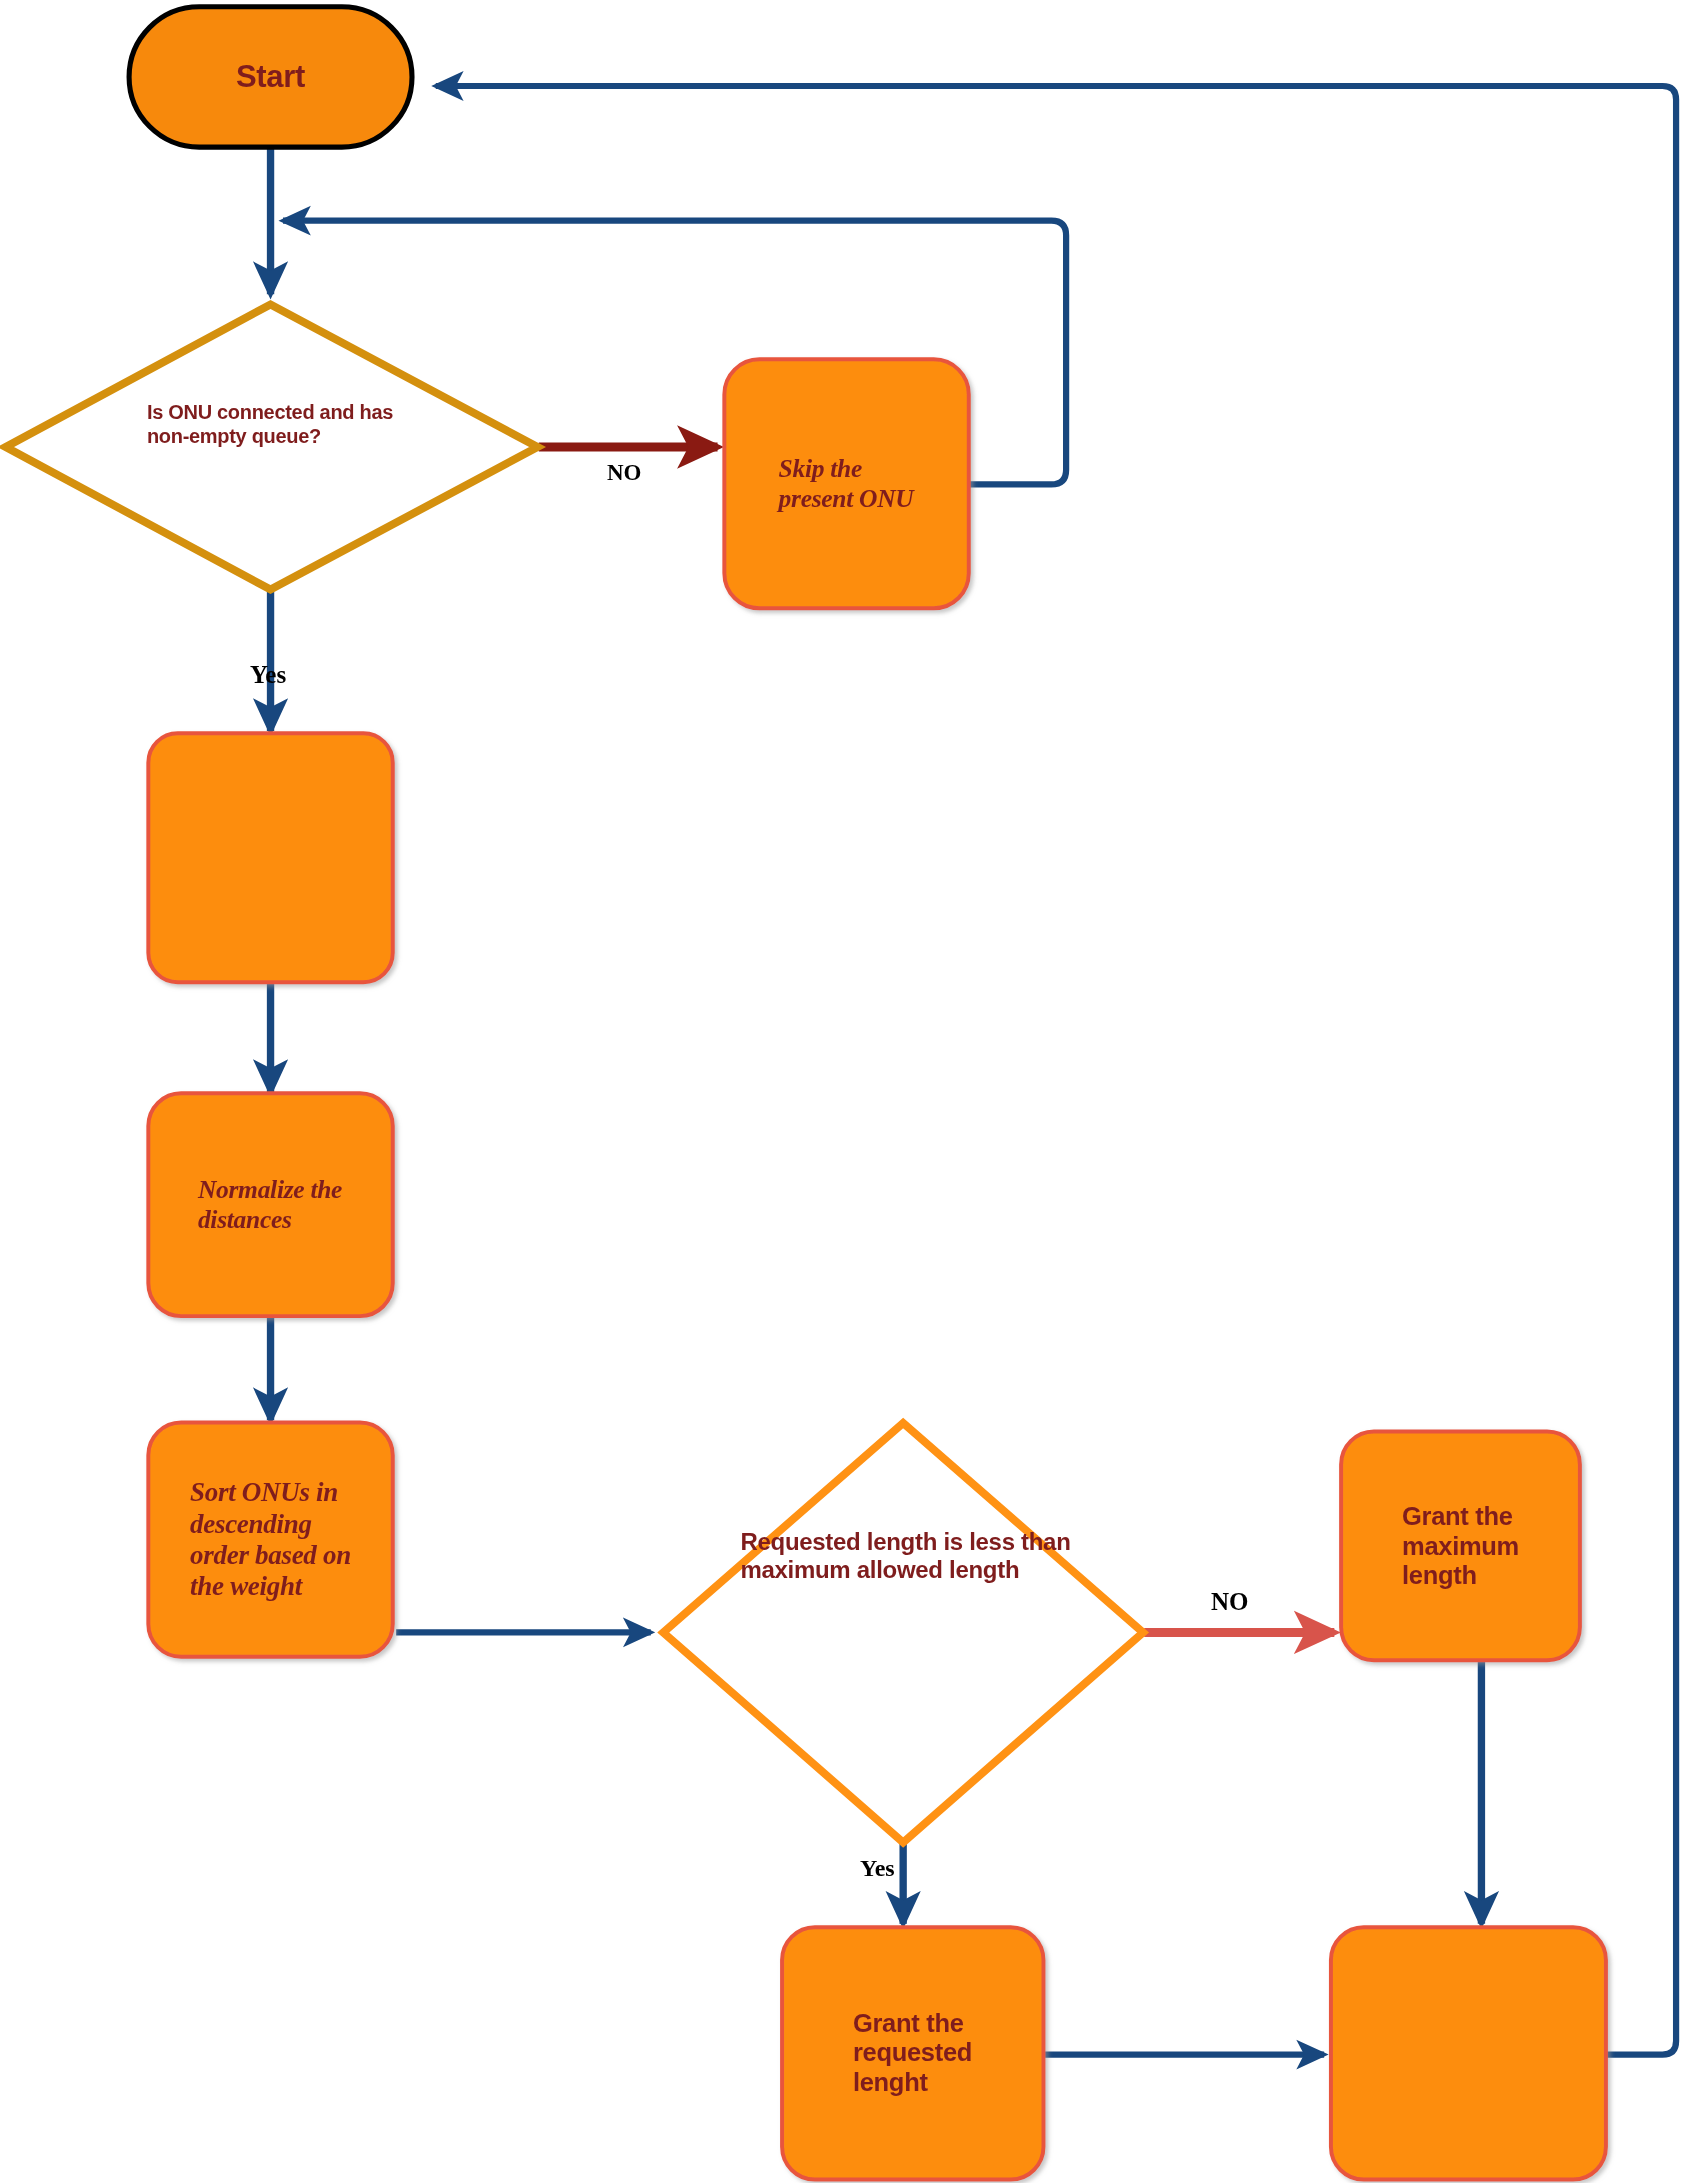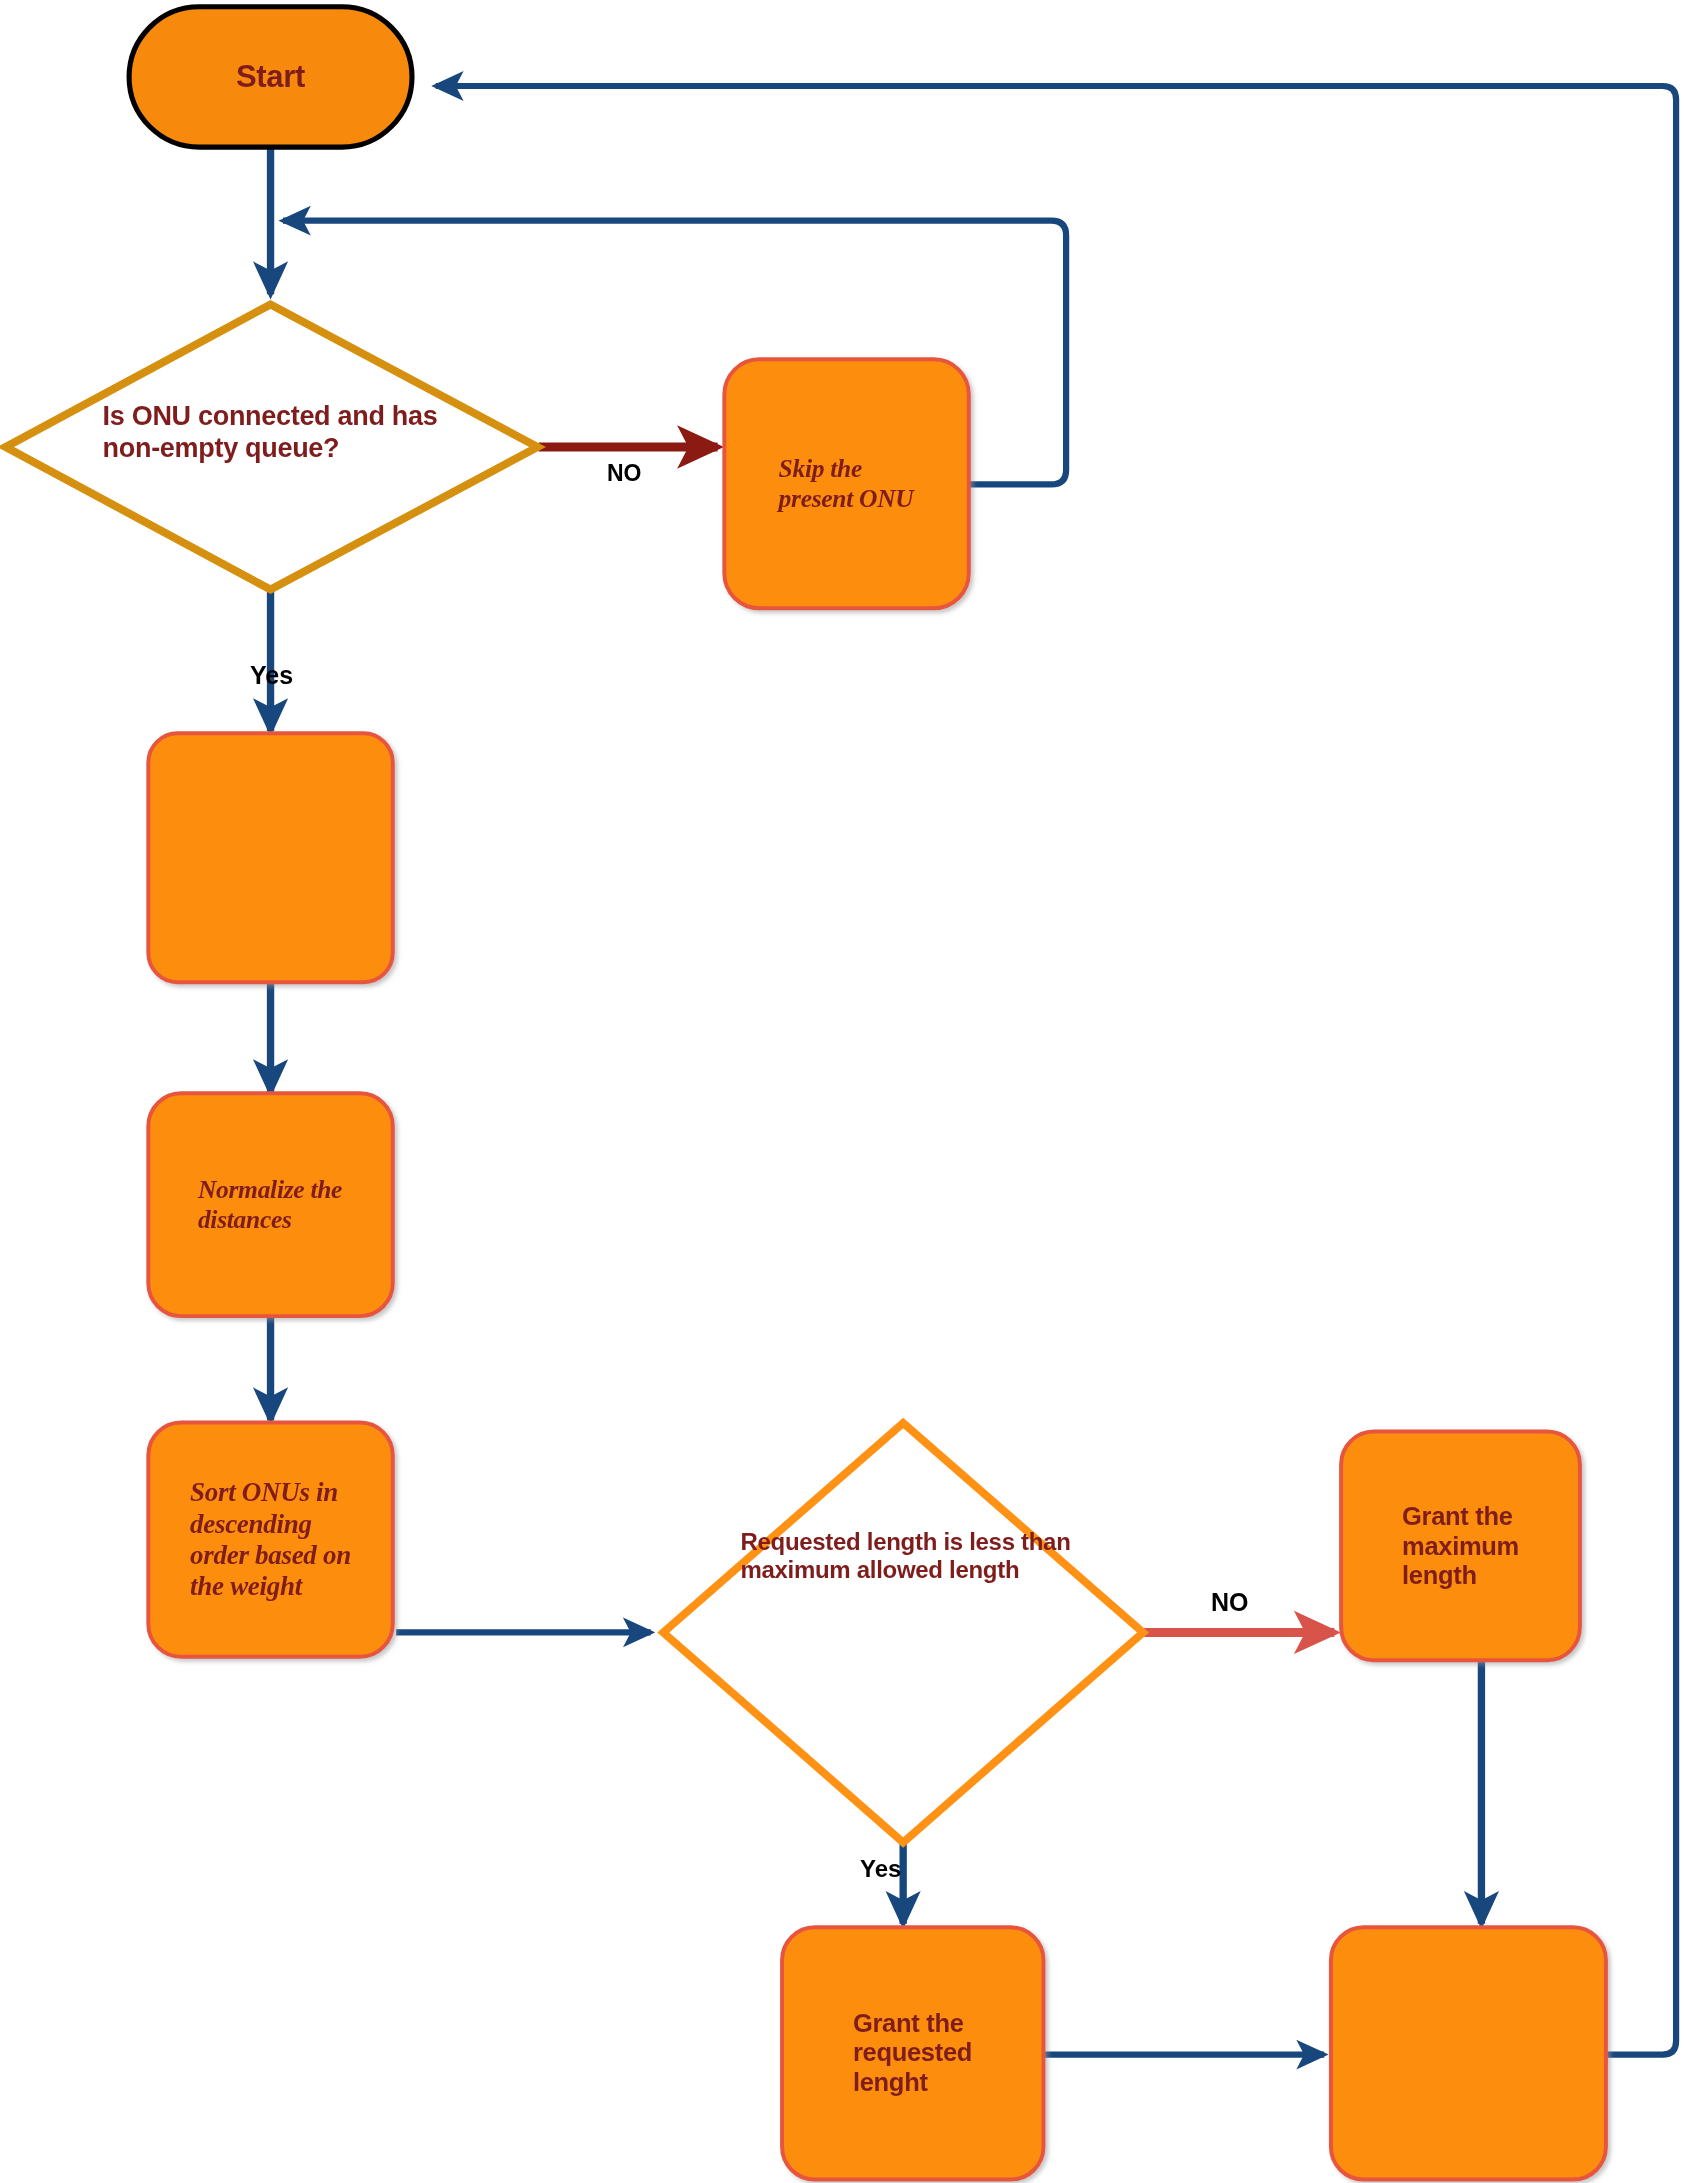--- a/index.html
+++ b/index.html
@@ -37,21 +37,21 @@
     font-weight: bold;
     line-height: 1.16;
     white-space: pre-line;
     pointer-events: none;
     letter-spacing: -0.3px;
   }
   .italic { font-style: italic; font-family: Liberation Serif, serif; }
   .edge-label {
     position: absolute;
     color: #000000;
-    font-family: Liberation Sans, sans-serif;
+    font-family: Liberation Serif, serif;
     font-weight: bold;
     white-space: nowrap;
     pointer-events: none;
   }
 </style>
 </head>
 <body>
 
 <div id="flow-root">
 
@@ -111,21 +111,21 @@
 
     <rect x="2370" y="2530" width="422" height="404" rx="58" ry="58" fill="#FD8D11" stroke="#E8553E" stroke-width="7" filter="url(#soft-shadow)"></rect>
 
     <rect x="1382" y="3406" width="462" height="446" rx="58" ry="58" fill="#FD8D11" stroke="#E8553E" stroke-width="7" filter="url(#soft-shadow)"></rect>
 
     <rect x="2352" y="3406" width="486" height="446" rx="58" ry="58" fill="#FD8D11" stroke="#E8553E" stroke-width="7" filter="url(#soft-shadow)"></rect>
   </svg>
 
   <div class="node-label" style="left:129px; top:6.8px; width:283px; height:140px; font-size:31px;">Start</div>
 
-  <div class="node-label" style="left:72px; top:376px; width:396px; height:113px; font-size:27px;">Is ONU connected and has
+  <div class="node-label" style="left:72px; top:368px; width:396px; height:113px; font-size:20px;">Is ONU connected and has
 non-empty queue?</div>
 
   <div class="node-label italic" style="left:724px; top:359px; width:244px; height:249px; font-size:25.5px;">Skip the
 present ONU</div>
 
 
   <div class="node-label italic" style="left:148px; top:1093px; width:244px; height:223px; font-size:25.5px;">Normalize the
 distances</div>
 
   <div class="node-label italic" style="left:145px; top:1423px; width:251px; height:234px; font-size:27px;">Sort ONUs in

